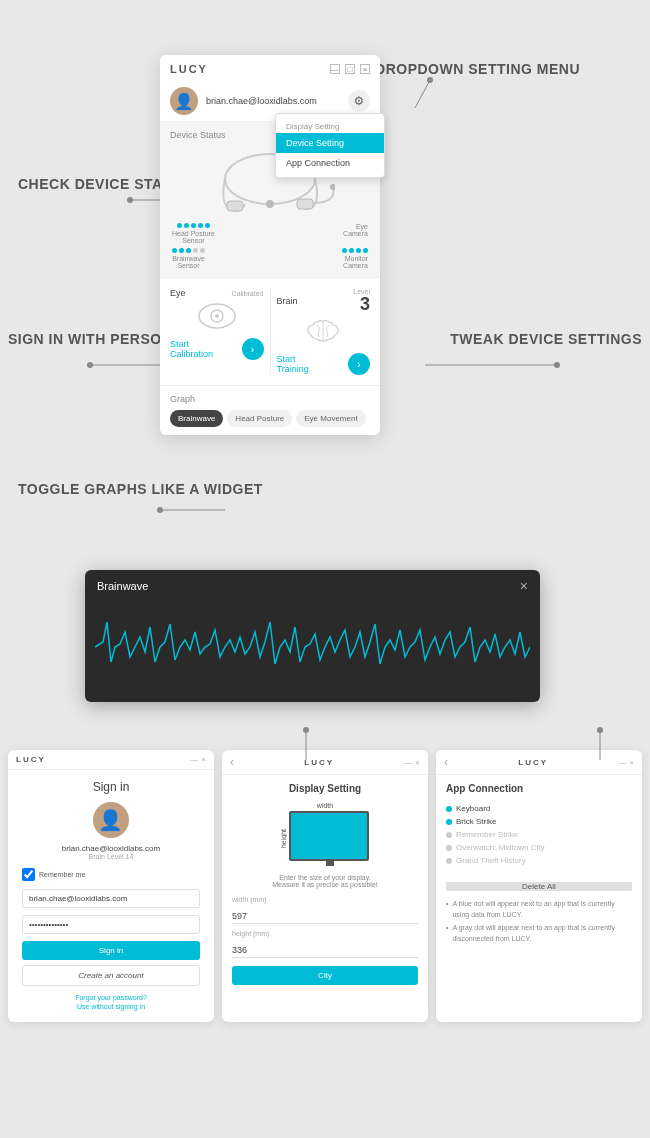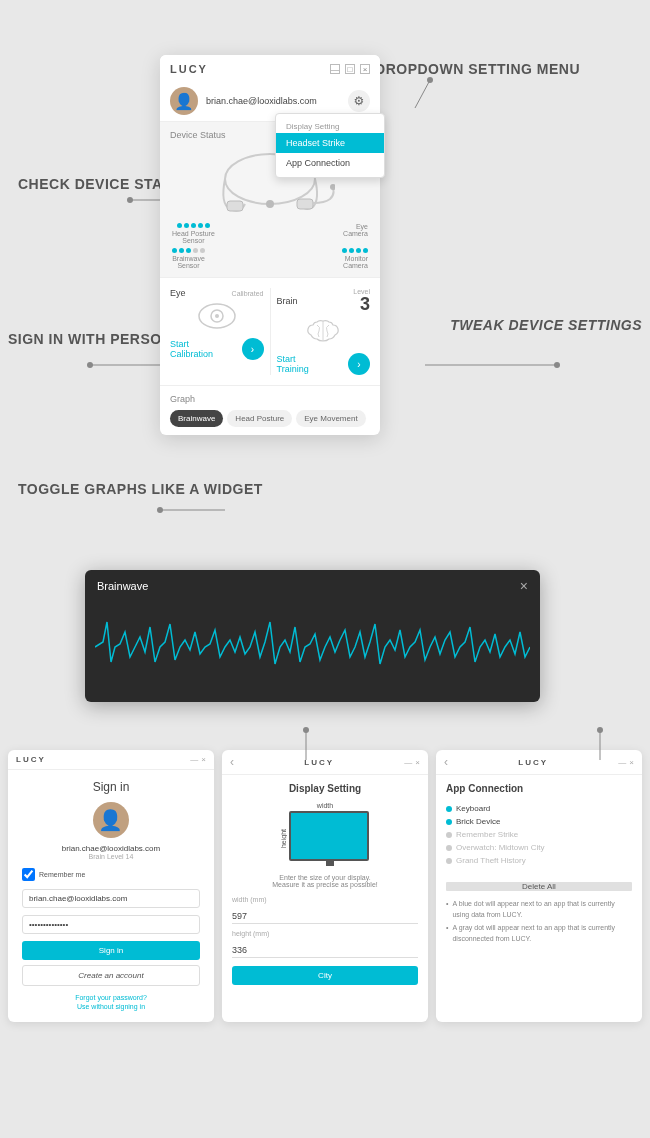--- a/index.html
+++ b/index.html
@@ -504,21 +504,21 @@
       width: 650px;
       height: 1138px;
       pointer-events: none;
       z-index: 1;
     }
 
     
     .ann-check { top: 175px; left: 18px; }
     .ann-signin { top: 330px; left: 8px; }
     .ann-toggle { top: 480px; left: 18px; }
-    .ann-tweak { top: 316px; right: 8px; text-align: center; font-style: italic; }
+    .ann-tweak { top: 330px; right: 8px; text-align: center; }
     .ann-dropdown { top: 60px; right: 70px; }
 
     
     .avatar-human {
       font-size: 16px;
       color: #fff;
     }
   </style>
 </head>
 <body>
@@ -583,21 +583,21 @@
   <div class="user-bar">
     <div class="user-avatar">
       <span class="avatar-human">👤</span>
     </div>
     <span class="user-email">brian.chae@looxidlabs.com</span>
     <button class="gear-btn">⚙</button>
   </div>
 
   <div class="dropdown-menu">
     <div class="dropdown-label">Display Setting</div>
-    <div class="dropdown-item active">Headset Strike</div>
+    <div class="dropdown-item active">Device Setting</div>
     <div class="dropdown-item">App Connection</div>
   </div>
 
   <div class="device-status">
     <div class="section-title">Device Status</div>
 
     <div class="headset-img">
       <svg width="130" height="70" viewBox="0 0 130 70">
 
         <ellipse cx="65" cy="30" rx="45" ry="25" fill="none" stroke="#ccc" stroke-width="2"></ellipse>
@@ -801,21 +801,21 @@
     </div>
     <div class="appconn-content">
       <div class="appconn-title">App Connection</div>
       <ul class="appconn-list">
         <li class="appconn-item connected">
           <div class="appconn-dot blue"></div>
           <span>Keyboard</span>
         </li>
         <li class="appconn-item connected">
           <div class="appconn-dot blue"></div>
-          <span>Brick Device</span>
+          <span>Brick Strike</span>
         </li>
         <li class="appconn-item disconnected">
           <div class="appconn-dot grey"></div>
           <span>Remember Strike</span>
         </li>
         <li class="appconn-item disconnected">
           <div class="appconn-dot grey"></div>
           <span>Overwatch: Midtown City</span>
         </li>
         <li class="appconn-item disconnected">

